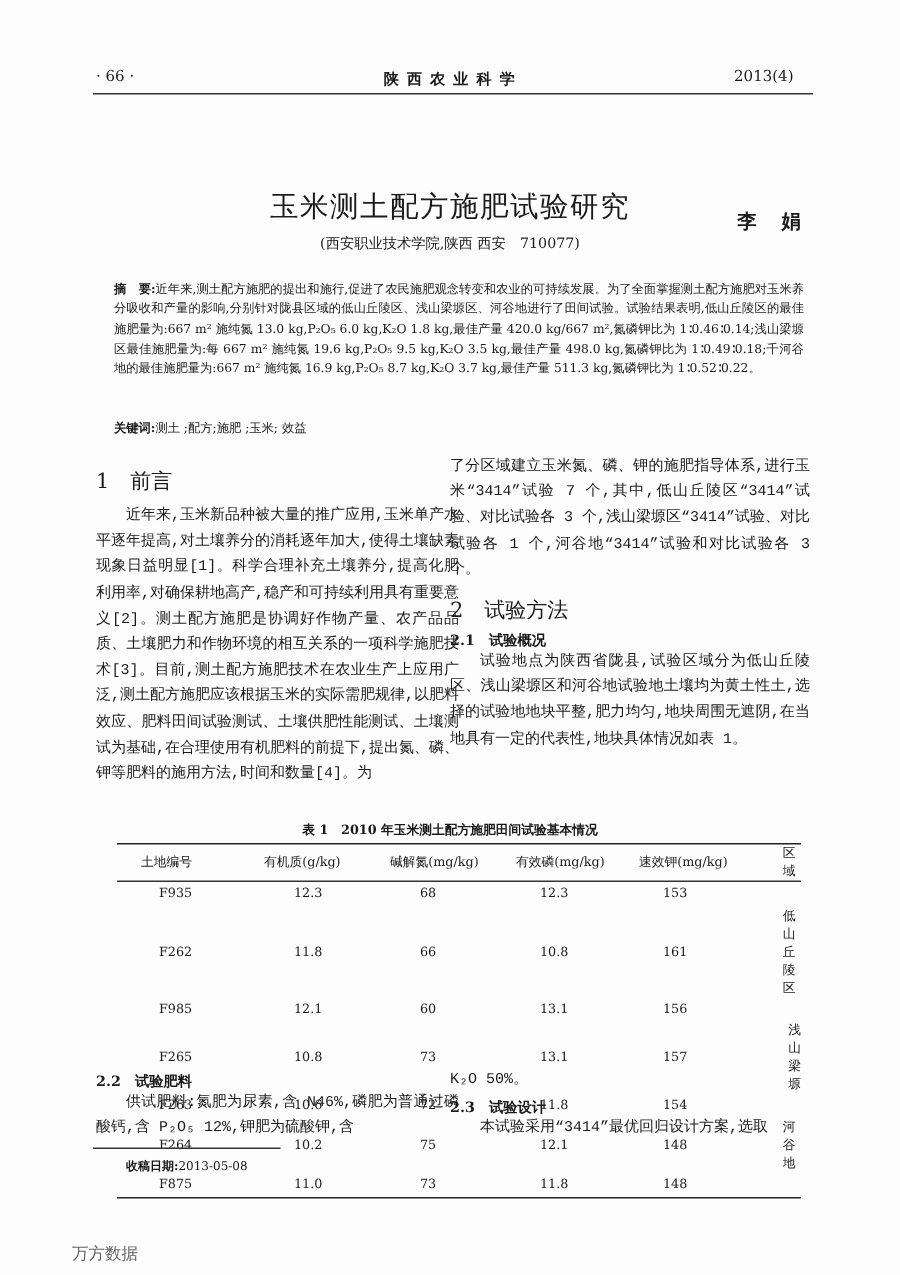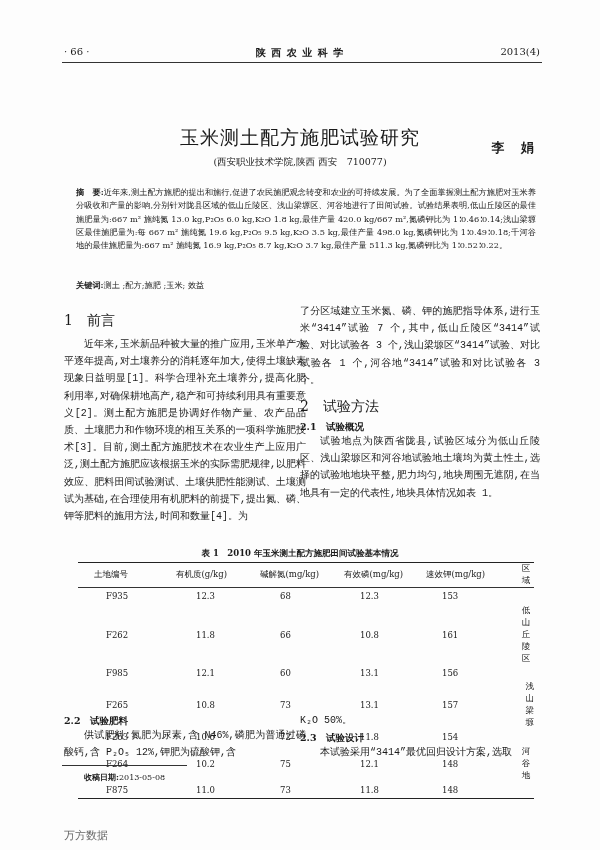--- a/index.html
+++ b/index.html
@@ -20,28 +20,28 @@
   .h2 { font-size: 9.5px; font-weight: bold; }
   .tcap { left: 0; width: 600px; top: 548px; text-align: center; font-size: 8.5px; font-weight: bold; }
   table.t1 { position: absolute; left: 78px; top: 562px; width: 456px; border-collapse: collapse; font-size: 8.5px; }
   table.t1 thead tr { border-top: 1.5px solid #222; border-bottom: 1px solid #333; }
   table.t1 tbody tr:last-child { border-bottom: 1.5px solid #222; }
   table.t1 th { font-weight: normal; height: 18px; text-align: left; padding: 0 0 0 4px; }
   table.t1 td { height: 16.6px; padding: 0 0 0 4px; text-align: left; }
   .foot-rule { left: 62px; top: 765px; width: 125px; border-top: 1px solid #333; }
   .recv { left: 84px; top: 772px; font-size: 8px; }
   .recv b { font-weight: bold; }
-  .wanfang { left: 64px; top: 828px; font-size: 11px; color: #666; }
+  .wanfang { left: 48px; top: 828px; font-size: 11px; color: #666; }
 </style>
 </head>
 <body>
 
 <div class="abs hdr" style="left:64px;">· 66 ·</div>
 <div class="abs hdr" style="left:0;width:600px;text-align:center;font-weight:bold;letter-spacing:1px;">陕 西 农 业 科 学</div>
-<div class="abs hdr" style="right:60px;">2013(4)</div>
+<div class="abs hdr" style="right:71px;">2013(4)</div>
 <div class="abs hdr-rule"></div>
 
 <div class="abs title">玉米测土配方施肥试验研究</div>
 <div class="abs author">李 娟</div>
 <div class="abs affil">(西安职业技术学院,陕西 西安　710077)</div>
 
 <div class="abs abstract">
   <b>摘　要:</b><span>近年来,测土配方施肥的提出和施行,促进了农民施肥观念转变和农业的可持续发展。为了全面掌握测土配方施肥对玉米养分吸收和产量的影响,分别针对陇县区域的低山丘陵区、浅山梁塬区、河谷地进行了田间试验。试验结果表明,低山丘陵区的最佳施肥量为:667 m² 施纯氮 13.0 kg,P₂O₅ 6.0 kg,K₂O 1.8 kg,最佳产量 420.0 kg/667 m²,氮磷钾比为 1∶0.46∶0.14;浅山梁塬区最佳施肥量为:每 667 m² 施纯氮 19.6 kg,P₂O₅ 9.5 kg,K₂O 3.5 kg,最佳产量 498.0 kg,氮磷钾比为 1∶0.49∶0.18;千河谷地的最佳施肥量为:667 m² 施纯氮 16.9 kg,P₂O₅ 8.7 kg,K₂O 3.7 kg,最佳产量 511.3 kg,氮磷钾比为 1∶0.52∶0.22。</span>
 </div>
 <div class="abs keywords">

